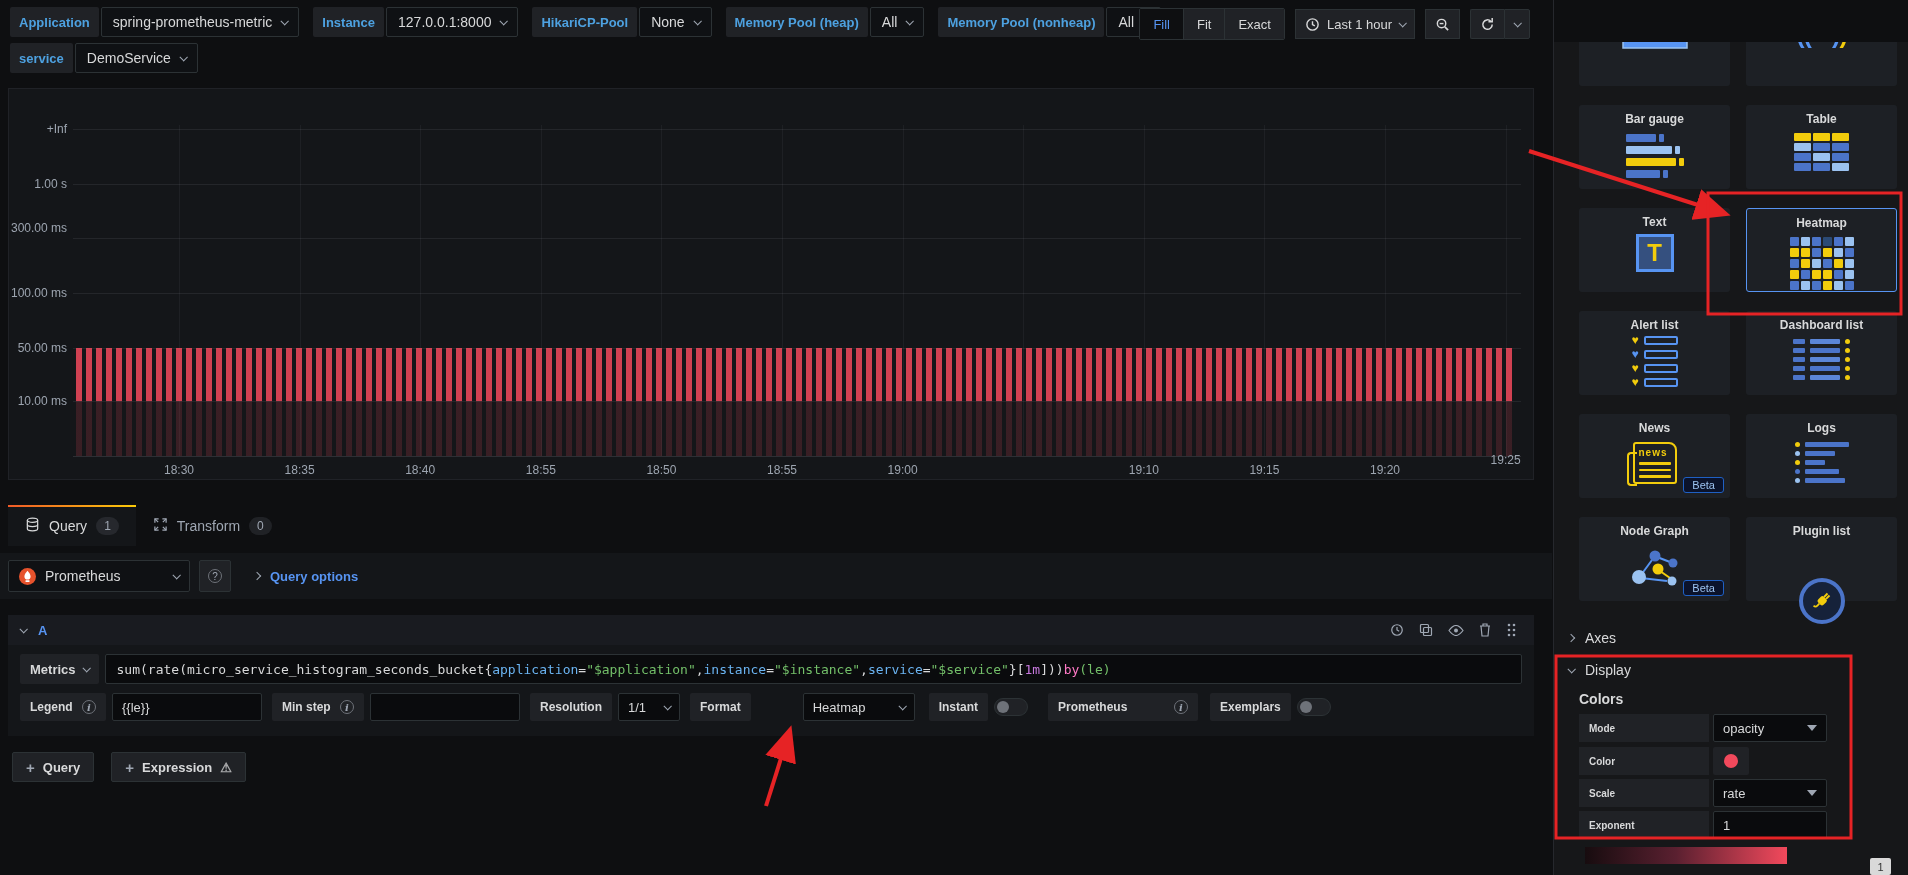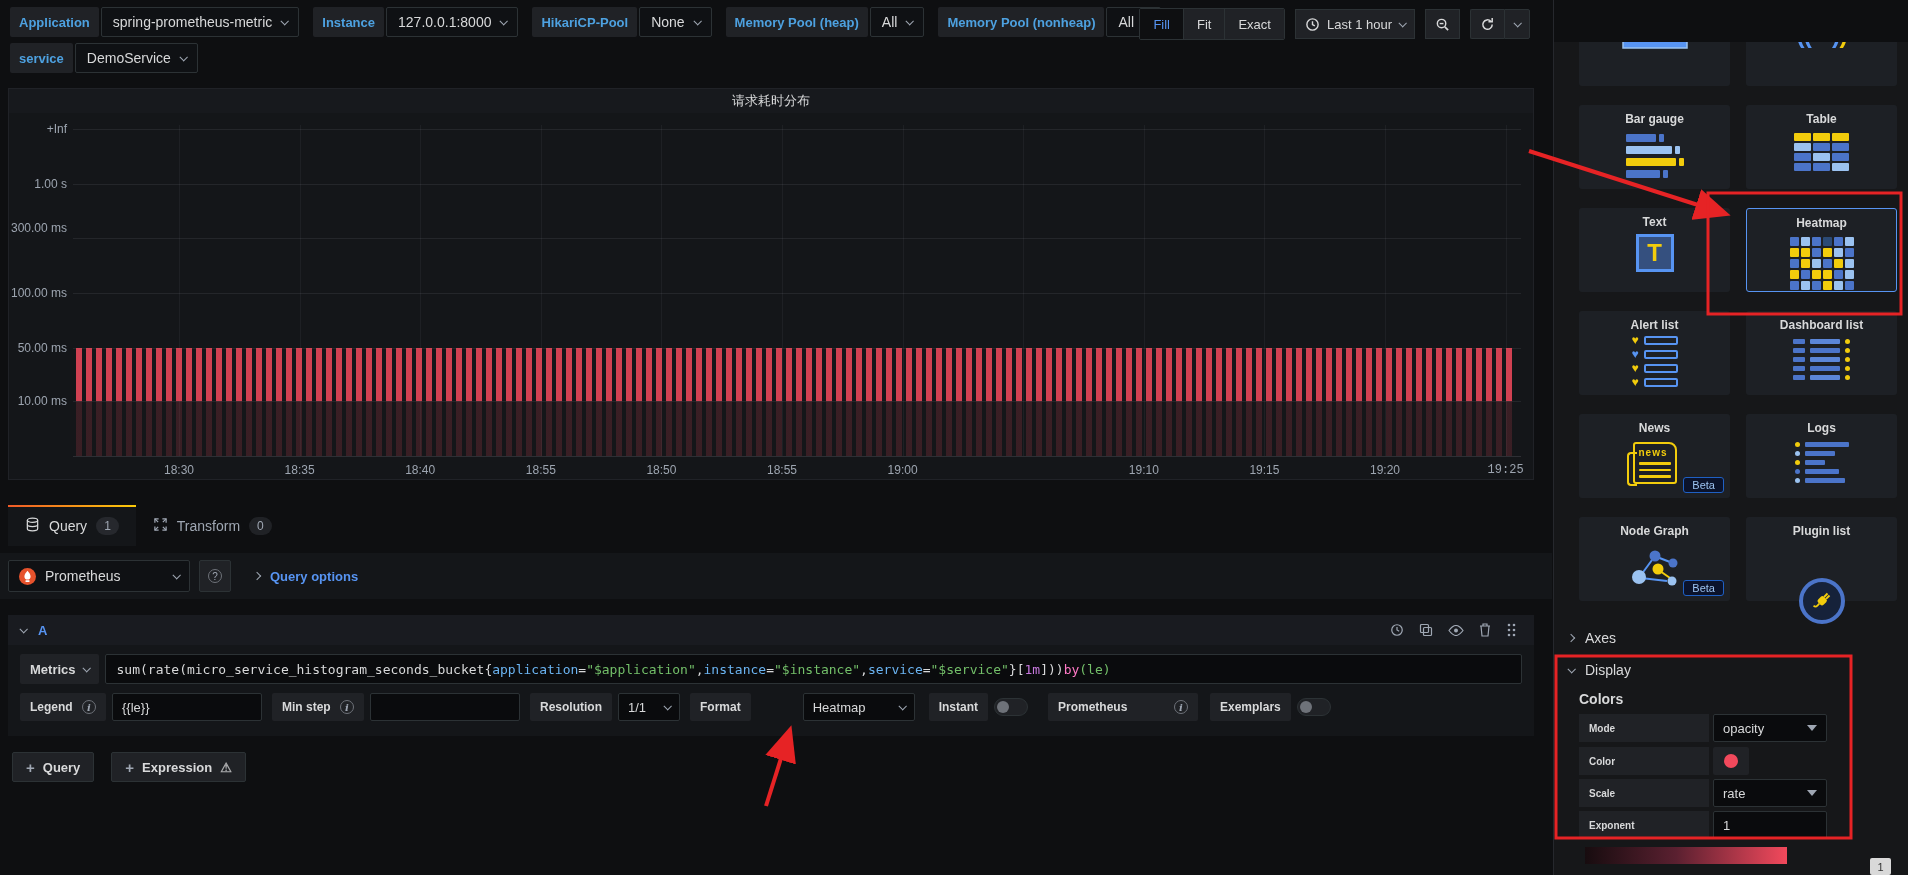--- a/index.html
+++ b/index.html
@@ -206,21 +206,20 @@
               <path d="M13 1v4h-4" fill="none" stroke="currentColor" stroke-width="1.6"></path>
             </svg>
         </div>
         <div class="tbtn">
             <span class="chev"></span>
           </div>
       </div>
     </div>
 
     <div class="panel">
-      <div class="panel-title">请求耗时分布</div>
       <div class="plot" id="plot">
           <div class="vgrid" style="left: 1496.6px;"></div>
           <div class="vgrid" style="left: 1376px;"></div>
           <div class="vgrid" style="left: 1255.4px;"></div>
           <div class="vgrid" style="left: 1134.8px;"></div>
           <div class="vgrid" style="left: 1014.2px;"></div>
           <div class="vgrid" style="left: 893.6px;"></div>
           <div class="vgrid" style="left: 773px;"></div>
           <div class="vgrid" style="left: 652.4px;"></div>
           <div class="vgrid" style="left: 531.8px;"></div>
@@ -246,21 +245,21 @@
           <div class="xtick" style="left: 290.6px; top: 350px;">18:35</div>
           <div class="xtick" style="left: 411.2px; top: 350px;">18:40</div>
           <div class="xtick" style="left: 531.8px; top: 350px;">18:55</div>
           <div class="xtick" style="left: 652.4px; top: 350px;">18:50</div>
           <div class="xtick" style="left: 773px; top: 350px;">18:55</div>
           <div class="xtick" style="left: 893.6px; top: 350px;">19:00</div>
           <div class="xtick" style="left: 1014.2px; top: 350px; margin-top: 47px;">19:05</div>
           <div class="xtick" style="left: 1134.8px; top: 350px;">19:10</div>
           <div class="xtick" style="left: 1255.4px; top: 350px;">19:15</div>
           <div class="xtick" style="left: 1376px; top: 350px;">19:20</div>
-          <div class="xtick" style="left: 1496.6px; top: 350px; font-family: Liberation Mono, monospace;">19:25</div>
+          <div class="xtick" style="left: 1496.6px; top: 340px;">19:25</div>
         </div>
     </div>
 
     <div class="tabbar" id="tabbar">
         <div class="tab active">
           <span><svg width="15" height="15" viewBox="0 0 16 16">
               <ellipse cx="8" cy="3.5" rx="5.5" ry="2.2" fill="none" stroke="currentColor" stroke-width="1.3"></ellipse>
               <path d="M2.5 3.5v9c0 1.2 2.5 2.2 5.5 2.2s5.5-1 5.5-2.2v-9" fill="none" stroke="currentColor" stroke-width="1.3"></path>
               <path d="M2.5 8c0 1.2 2.5 2.2 5.5 2.2S13.5 9.2 13.5 8" fill="none" stroke="currentColor" stroke-width="1.3"></path>
             </svg></span>

